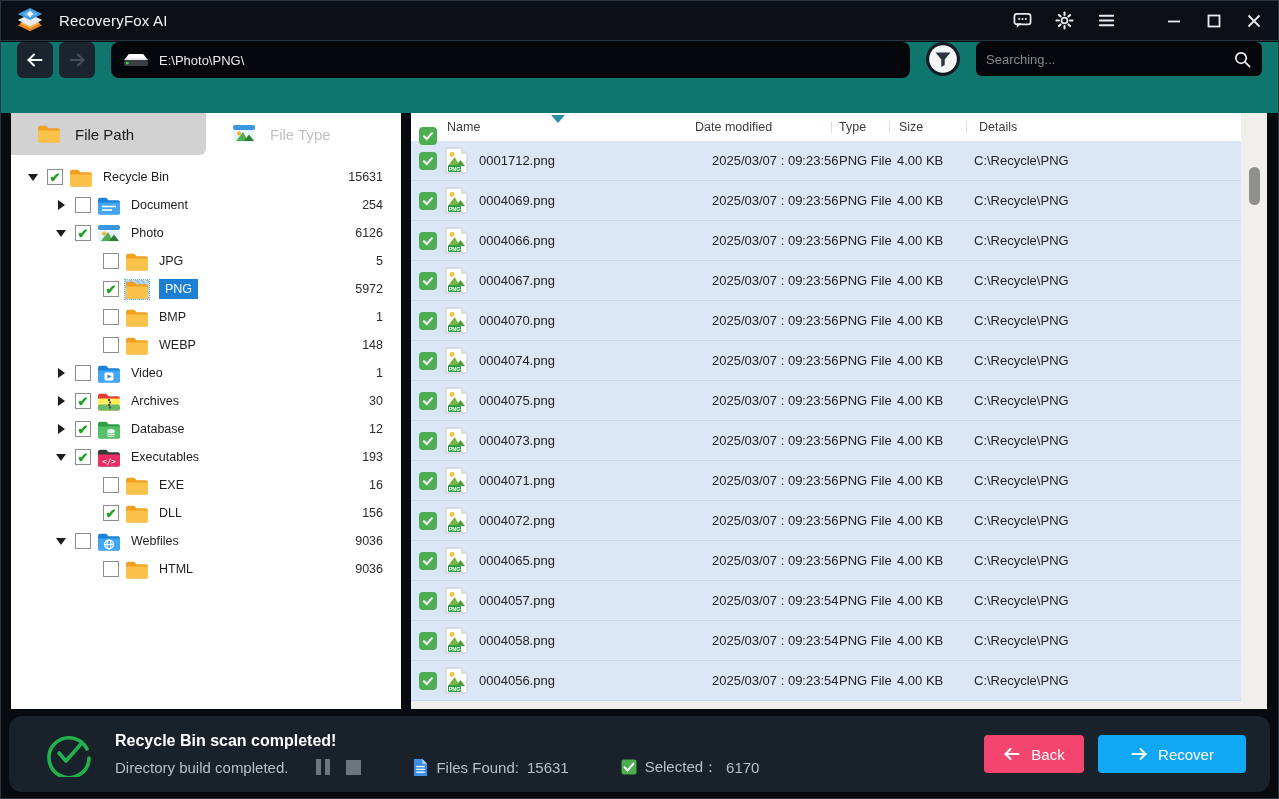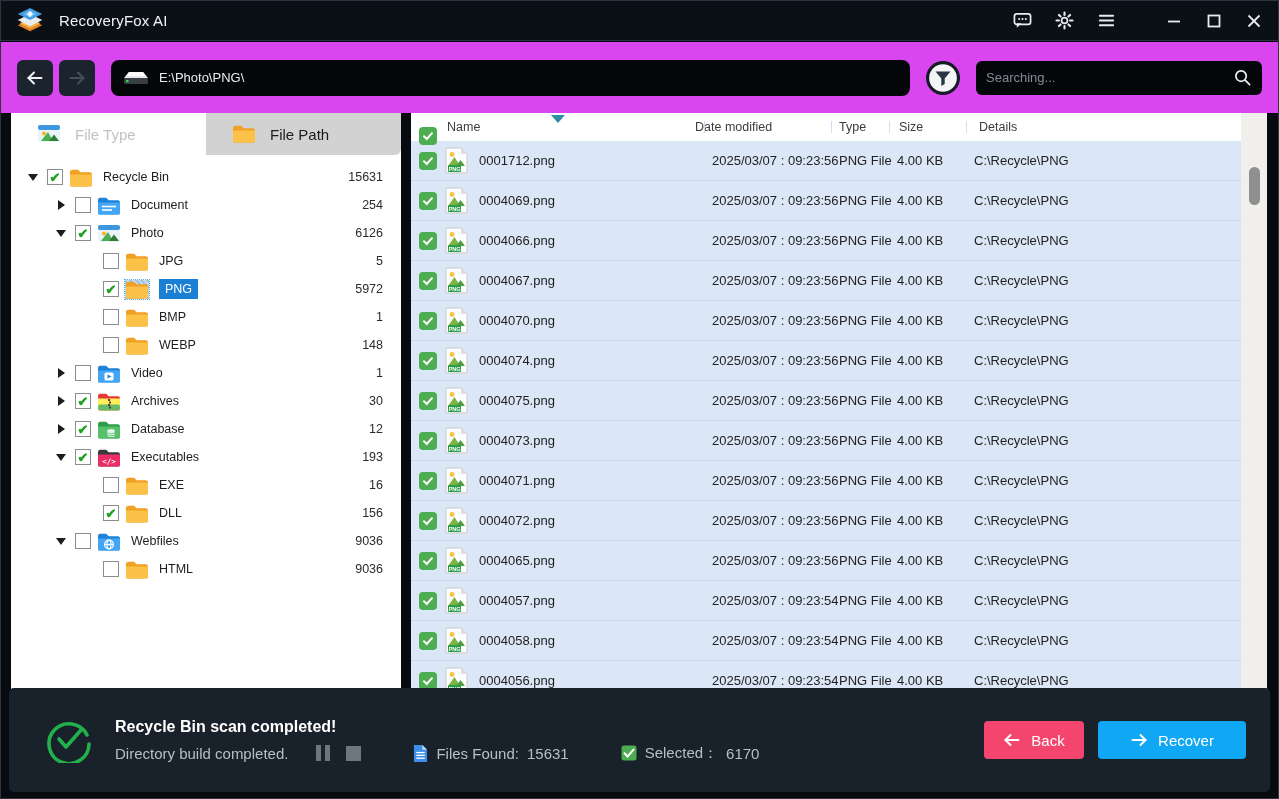--- a/index.html
+++ b/index.html
@@ -14,21 +14,21 @@
     display:flex; align-items:center; padding:0 14px; }
   .logo { width:30px; height:30px; margin-right:14px; }
   .app-title { color:#f2f4f6; font-size:15px; letter-spacing:.2px; }
   .tb-right { margin-left:auto; display:flex; align-items:center; gap:22px; }
   .tb-icon { width:20px; height:20px; display:flex; align-items:center;
     justify-content:center; cursor:pointer; }
   .win-controls { display:flex; align-items:center; gap:20px; margin-left:26px; }
 
   
   .navbar { position:absolute; left:0; top:41px; width:100%; height:71px;
-    background:#d946ef; display:flex; align-items:center; padding:0 16px; }
+    background:#0f766e; display:flex; padding:0 16px; }
   .nav-btn { width:36px; height:36px; border-radius:6px; background:#1b232e;
     display:flex; align-items:center; justify-content:center; cursor:pointer;
     flex:0 0 auto; }
   .nav-btn + .nav-btn { margin-left:6px; }
   .path-box { flex:1; height:36px; margin:0 16px; background:#04060a;
     border-radius:8px; display:flex; align-items:center; padding:0 12px;
     color:#e8ecf0; font-size:13px; gap:10px; }
   .filter-btn { width:34px; height:34px; border-radius:50%; background:#141b25;
     display:flex; align-items:center; justify-content:center; cursor:pointer;
     flex:0 0 auto; }
@@ -86,22 +86,22 @@
     display:grid; grid-template-columns:26px 34px 233px 127px 58px 77px 1fr;
     align-items:center; padding-left:8px; font-size:13px; color:#222;
     cursor:pointer; }
   .trow .cell { white-space:nowrap; overflow:hidden; }
   .ficon { width:23px; height:27px; }
   .vscroll { position:absolute; right:4px; top:46px; bottom:0; width:16px; }
   .vthumb { position:absolute; left:2px; top:8px; width:11px; height:38px;
     background:#8f8f8f; border-radius:6px; cursor:pointer; }
 
   
-  .footer { position:absolute; left:8px; right:8px; bottom:6px; height:104px;
-    background:#19212b; border-radius:5px; display:flex; align-items:center;
+  .footer { position:absolute; left:8px; right:8px; bottom:6px; height:76px;
+    background:#19212b; border-radius:13px; display:flex; align-items:center;
     padding:0 24px 0 36px; }
   .f-check { width:46px; height:46px; margin-right:24px; flex:0 0 46px; }
   .f-texts { display:flex; flex-direction:column; gap:8px; }
   .f-title { color:#ffffff; font-size:16px; font-weight:bold; }
   .f-line { display:flex; align-items:center; color:#b9bfc8; font-size:15px; }
   .f-sub { color:#b9bfc8; }
   .pause-icon { display:flex; gap:4px; margin-left:28px; cursor:pointer; }
   .pause-icon i { width:5px; height:16px; background:#6f757e; display:block; }
   .stop-icon { width:15px; height:15px; background:#6f757e; margin-left:16px;
     cursor:pointer; }
@@ -229,40 +229,40 @@
         <svg viewBox="0 0 20 20" width="19" height="19">
             <circle cx="8.5" cy="8.5" r="5.5" fill="none" stroke="#eef1f4" stroke-width="1.8"></circle>
             <line x1="12.8" y1="12.8" x2="17.5" y2="17.5" stroke="#eef1f4" stroke-width="1.8" stroke-linecap="round"></line>
           </svg>
       </span>
     </div>
   </div>
 
   <div class="left-panel">
     <div class="tabs">
+      <div class="tab active">
+        <span class="ticon">
+          <svg viewBox="0 0 24 19">
+              <path d="M1 4 q0-2.2 2.2-2.2 h6 l2.4 2.4 h9.2 q2.2 0 2.2 2.2 v10 q0 2.2-2.2 2.2 H3.2 Q1 18.6 1 16.4z" fill="#f0a022"></path>
+              <path d="M1 6.5 h22 v9.9 q0 2.2-2.2 2.2 H3.2 Q1 18.6 1 16.4z" fill="#fbc148"></path>
+            </svg>
+        </span>
+        <span>File Path</span>
+      </div>
       <div class="tab">
         <span class="ticon">
           <svg viewBox="0 0 24 19">
               <rect x="1" y="1" width="22" height="17" rx="2" fill="#e9f3fb"></rect>
               <rect x="1" y="1" width="22" height="5" rx="2" fill="#3d97e0"></rect>
               <polygon points="4,17 11,8 16,17" fill="#4caf50"></polygon>
               <polygon points="12,17 17,10.5 22,17" fill="#2e7d32"></polygon>
               <circle cx="7" cy="9.5" r="2" fill="#f5b324"></circle>
             </svg>
         </span>
         <span>File Type</span>
-      </div>
-      <div class="tab active">
-        <span class="ticon">
-          <svg viewBox="0 0 24 19">
-              <path d="M1 4 q0-2.2 2.2-2.2 h6 l2.4 2.4 h9.2 q2.2 0 2.2 2.2 v10 q0 2.2-2.2 2.2 H3.2 Q1 18.6 1 16.4z" fill="#f0a022"></path>
-              <path d="M1 6.5 h22 v9.9 q0 2.2-2.2 2.2 H3.2 Q1 18.6 1 16.4z" fill="#fbc148"></path>
-            </svg>
-        </span>
-        <span>File Path</span>
       </div>
     </div>
     <div class="tree">
         <div class="tree-row" style="padding-left: 14px;">
           <span class="tr-arrow">
             <i class="arr-exp"></i>
           </span>
           <span class="tr-check">✔</span>
           <span class="tr-icon">
             <svg viewBox="0 0 24 19" width="24" height="19">

